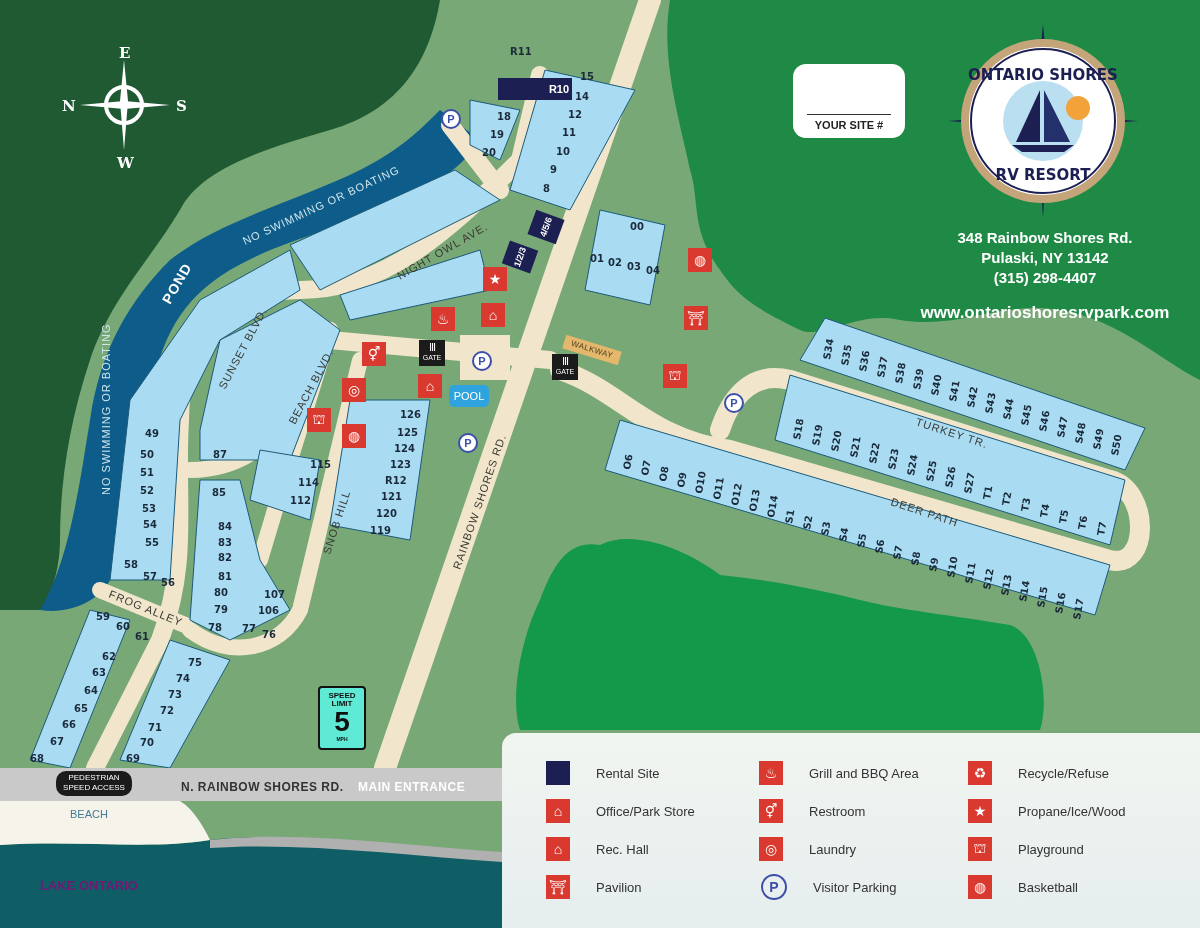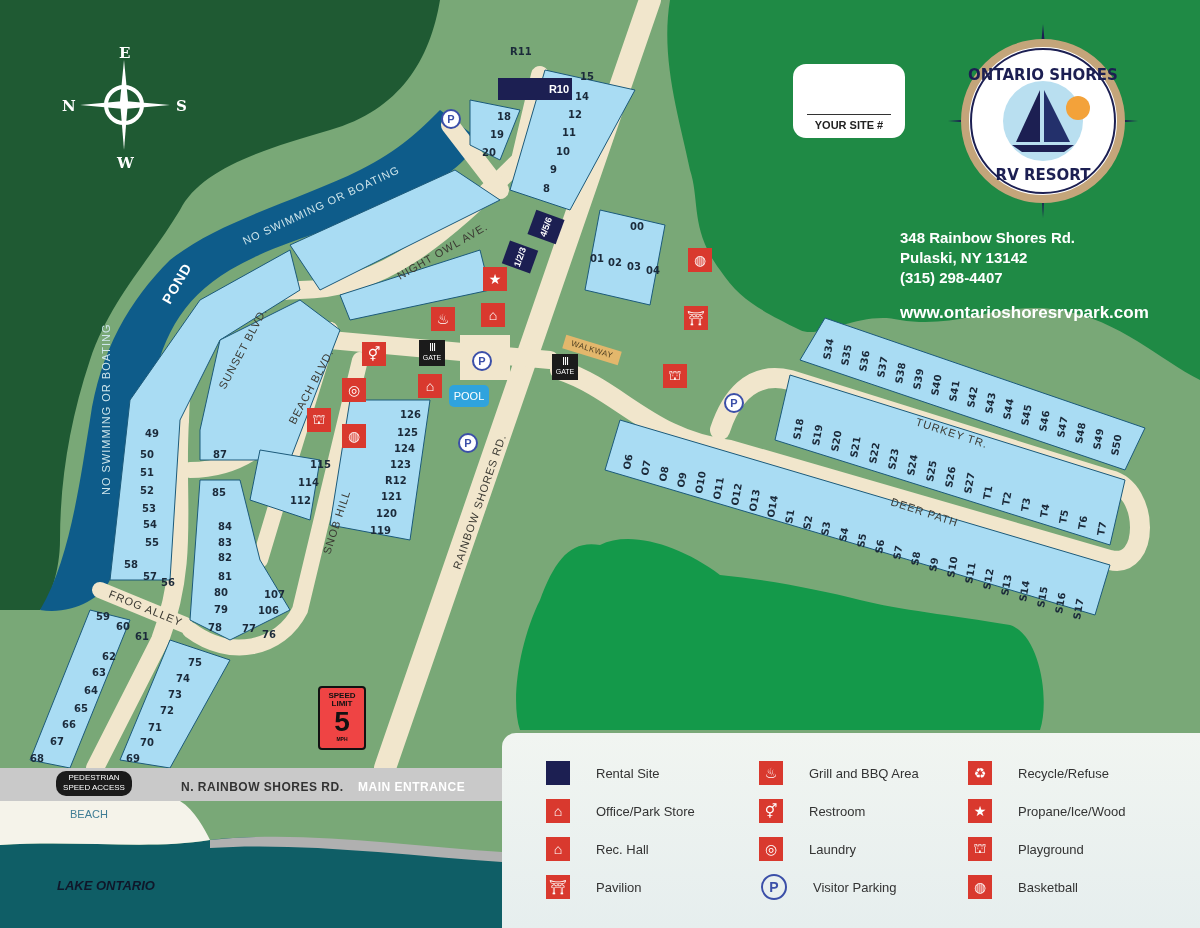--- a/index.html
+++ b/index.html
@@ -3,40 +3,40 @@
 <meta charset="utf-8">
 <style>
   html,body{margin:0;padding:0;}
   body{width:1200px;height:928px;overflow:hidden;position:relative;font-family:"Liberation Sans",sans-serif;background:#79a877;}
   #map{position:absolute;left:0;top:0;width:1200px;height:928px;}
   .site-label{font-family:"DejaVu Sans",sans-serif;font-weight:bold;font-size:10px;fill:#1b2a3a;}
   .road-label{font-family:"Liberation Sans",sans-serif;font-size:11px;fill:#3b3a33;letter-spacing:1px;}
   .water-label{font-family:"Liberation Sans",sans-serif;font-size:11px;fill:#cfe6ec;letter-spacing:1px;}
   .pond-label{font-family:"Liberation Sans",sans-serif;font-weight:bold;font-size:14px;fill:#ffffff;letter-spacing:1px;}
   .compass-letter{font-family:"DejaVu Serif",serif;font-weight:bold;font-size:15px;fill:#ffffff;}
-  .info{position:absolute;left:900px;top:228px;width:290px;color:#fff;font-weight:bold;}
+  .info{position:absolute;left:900px;top:228px;width:290px;text-align:center;color:#fff;font-weight:bold;}
   .info .addr{font-size:15px;line-height:20px;}
   .info .web{font-size:17px;line-height:26px;margin-top:12px;}
   .site-box{position:absolute;left:793px;top:64px;width:112px;height:74px;background:#fff;border-radius:13px;text-decoration:underline;}
   .site-box .line{position:absolute;left:14px;right:14px;top:50px;border-top:1px solid #333;}
   .site-box .lbl{position:absolute;left:0;right:0;top:55px;text-align:center;font-size:11px;font-weight:bold;color:#222;}
   .legend{position:absolute;left:502px;top:733px;width:698px;height:195px;background:linear-gradient(#f1f5f1,#e6eeee);border-top-left-radius:14px;}
   .leg-item{position:absolute;display:flex;align-items:center;height:24px;}
   .leg-icon{width:24px;height:24px;display:flex;align-items:center;justify-content:center;color:#fff;font-size:14px;margin-right:26px;}
   .leg-icon.red{background:#d9392e;}
   .leg-icon.navy{background:#1c1f52;}
   .leg-icon.park{width:22px;height:22px;border:2px solid #3b4fa8;border-radius:50%;color:#3b4fa8;background:transparent;font-weight:bold;font-size:14px;}
   .leg-label{font-size:13px;color:#333;}
   .road-bottom{position:absolute;left:0;top:768px;width:502px;height:33px;background:#c9c9c9;}
   .nrs{position:absolute;left:181px;top:780px;font-size:12px;font-weight:bold;color:#333;letter-spacing:.5px;}
   .main-ent{position:absolute;left:358px;top:780px;font-size:12px;font-weight:bold;color:#fff;letter-spacing:.5px;}
   .ped{position:absolute;left:56px;top:771px;width:76px;height:25px;background:#1b1b1b;border-radius:10px;color:#fff;font-size:8px;line-height:10px;text-align:center;padding-top:2px;box-sizing:border-box;}
   .beach-lbl{position:absolute;left:70px;top:808px;font-size:11px;color:#3f7d95;}
-  .lake-lbl{position:absolute;left:57px;top:878px;font-size:13px;font-weight:bold;color:#0f172a;font-style:italic;}
-  .speed{position:absolute;left:318px;top:686px;width:48px;height:64px;background:#ef4444;border:2px solid #111;border-radius:4px;text-align:center;box-sizing:border-box;}
+  .lake-lbl{position:absolute;left:40px;top:878px;font-size:13px;font-weight:bold;color:#701a75;}
+  .speed{position:absolute;left:318px;top:686px;width:48px;height:64px;background:#5eead4;border:2px solid #111;border-radius:4px;text-align:center;box-sizing:border-box;}
   .speed .t{font-size:8px;font-weight:bold;line-height:8px;margin-top:4px;color:#111;}
   .speed .n{font-size:28px;font-weight:bold;line-height:28px;color:#111;}
   .speed .u{font-size:5px;font-weight:bold;color:#111;}
   .gate{position:absolute;width:26px;height:26px;background:#1b1b1b;color:#fff;font-size:7px;text-align:center;line-height:8px;}
   .gate .bars{font-size:11px;line-height:14px;letter-spacing:-1px;}
   .amen{position:absolute;width:24px;height:24px;background:#d9392e;color:#fff;font-size:14px;display:flex;align-items:center;justify-content:center;}
   .pk{position:absolute;width:16px;height:16px;border:2px solid #3b4fa8;border-radius:50%;background:#fff;color:#3b4fa8;font-size:11px;font-weight:bold;text-align:center;line-height:16px;}
   .pool{position:absolute;left:449px;top:385px;width:40px;height:22px;background:#2fa3dd;border-radius:5px;color:#fff;font-size:11px;text-align:center;line-height:22px;}
   .walkway{position:absolute;left:563px;top:343px;width:58px;height:14px;background:#e3b76c;color:#4a3b1f;font-size:8px;text-align:center;line-height:14px;transform:rotate(17deg);letter-spacing:.5px;}
   .rental{position:absolute;background:#1c1f52;color:#fff;font-size:11px;font-weight:bold;text-align:center;}

